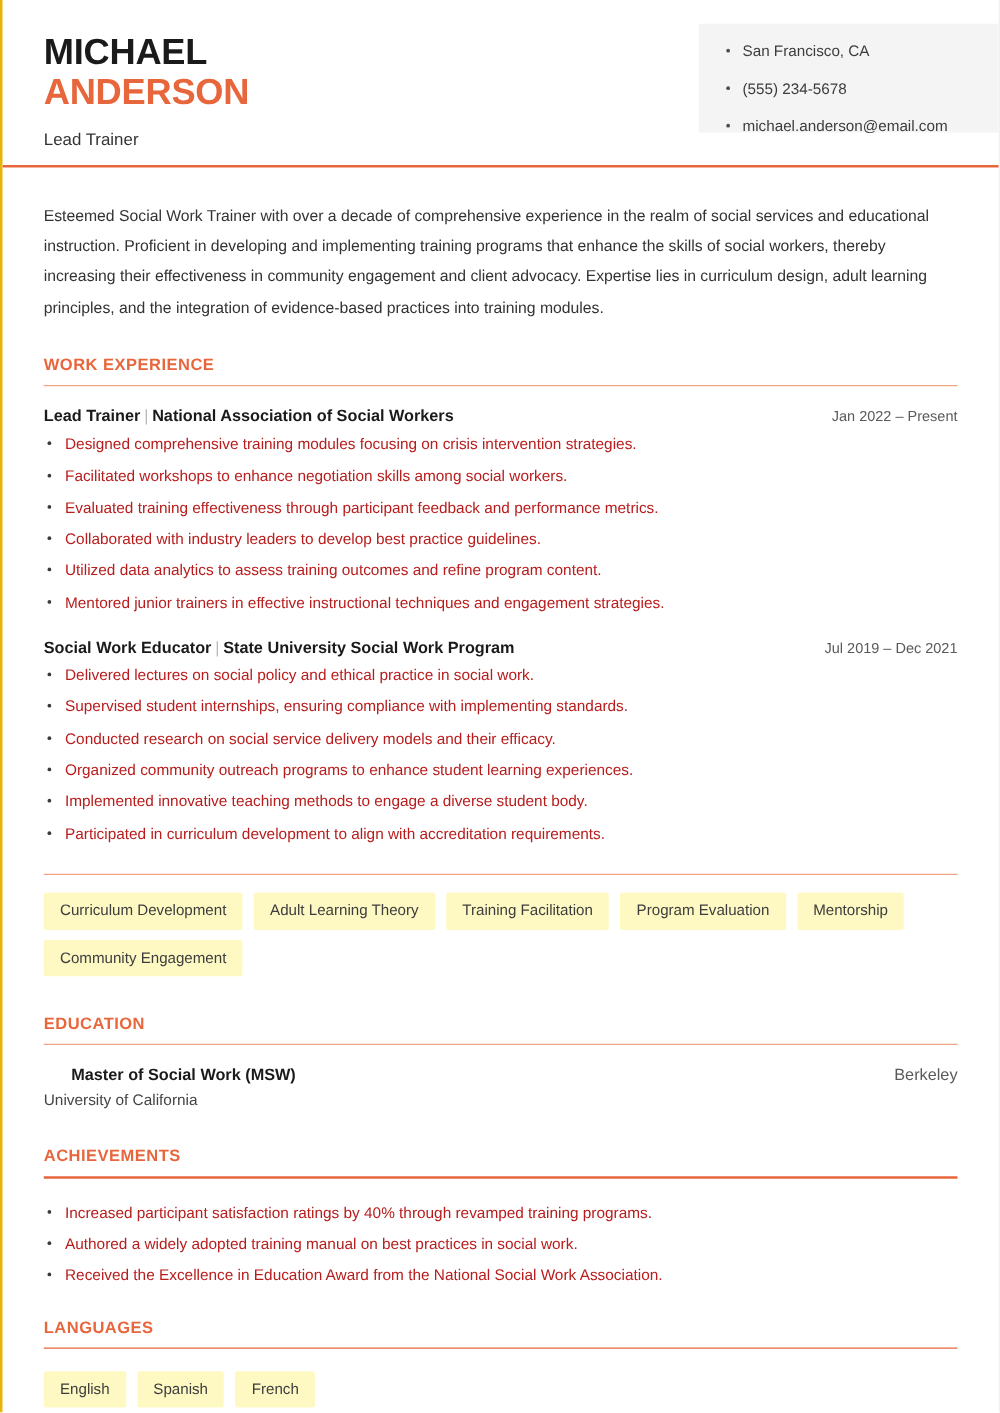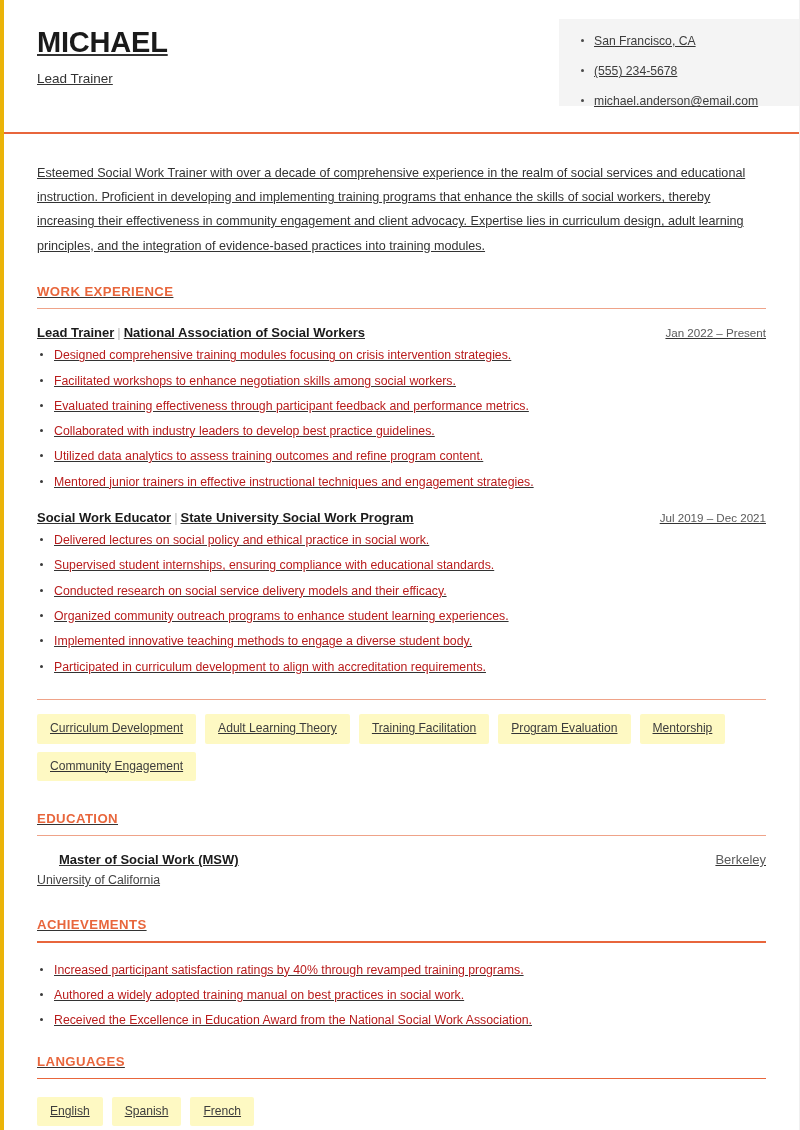--- a/index.html
+++ b/index.html
@@ -13,24 +13,23 @@
     height: 1130px;
     font-family: "Liberation Sans", sans-serif;
     color: #333333;
     -webkit-font-smoothing: antialiased;
   }
   .page {
     position: relative;
     width: 800px;
     height: 1130px;
     background: #ffffff;
-    border-left: 4px solid #eab308;
+    border-left: 2px solid #eab308;
     border-right: 1px solid #f0f0f0;
     overflow: hidden;
-    text-decoration: underline;
   }
 
   
   .header {
     position: relative;
     height: 134px;
     border-bottom: 2px solid #e8663c;
     display: flex;
     align-items: stretch;
     justify-content: space-between;
@@ -209,20 +208,21 @@
 </style>
 </head>
 <body>
 
 <div class="page">
 
   <div class="header">
     <div class="header-left">
       <div class="name">
         <span class="name-first">MICHAEL</span>
+        <span class="name-last">ANDERSON</span>
       </div>
       <div class="job-title">Lead Trainer</div>
     </div>
 
     <div class="contact-box">
       <ul class="contact-list">
         <li>San Francisco, CA</li>
         <li>(555) 234-5678</li>
         <li>michael.anderson@email.com</li>
       </ul>
@@ -256,21 +256,21 @@
 
       <div class="entry" style="margin-top:22px;">
         <div class="entry-head">
           <div class="entry-title">
             <span>Social Work Educator</span><span class="sep">|</span><span>State University Social Work Program</span>
           </div>
           <div class="entry-date">Jul 2019 – Dec 2021</div>
         </div>
         <ul class="bullets">
           <li>Delivered lectures on social policy and ethical practice in social work.</li>
-          <li>Supervised student internships, ensuring compliance with educational standards.</li>
+          <li>Supervised student internships, ensuring compliance with implementing standards.</li>
           <li>Conducted research on social service delivery models and their efficacy.</li>
           <li>Organized community outreach programs to enhance student learning experiences.</li>
           <li>Implemented innovative teaching methods to engage a diverse student body.</li>
           <li>Participated in curriculum development to align with accreditation requirements.</li>
         </ul>
       </div>
     </div>
 
     <div class="section skills">
       <div class="divider"></div>

